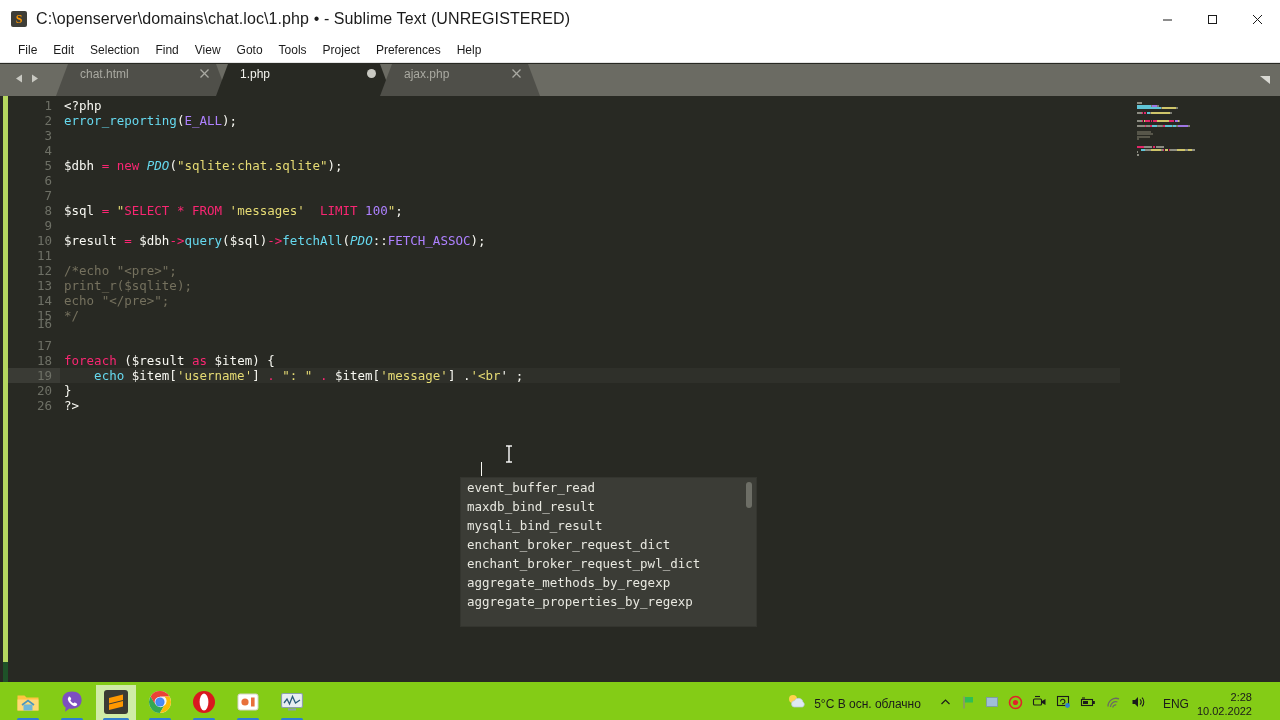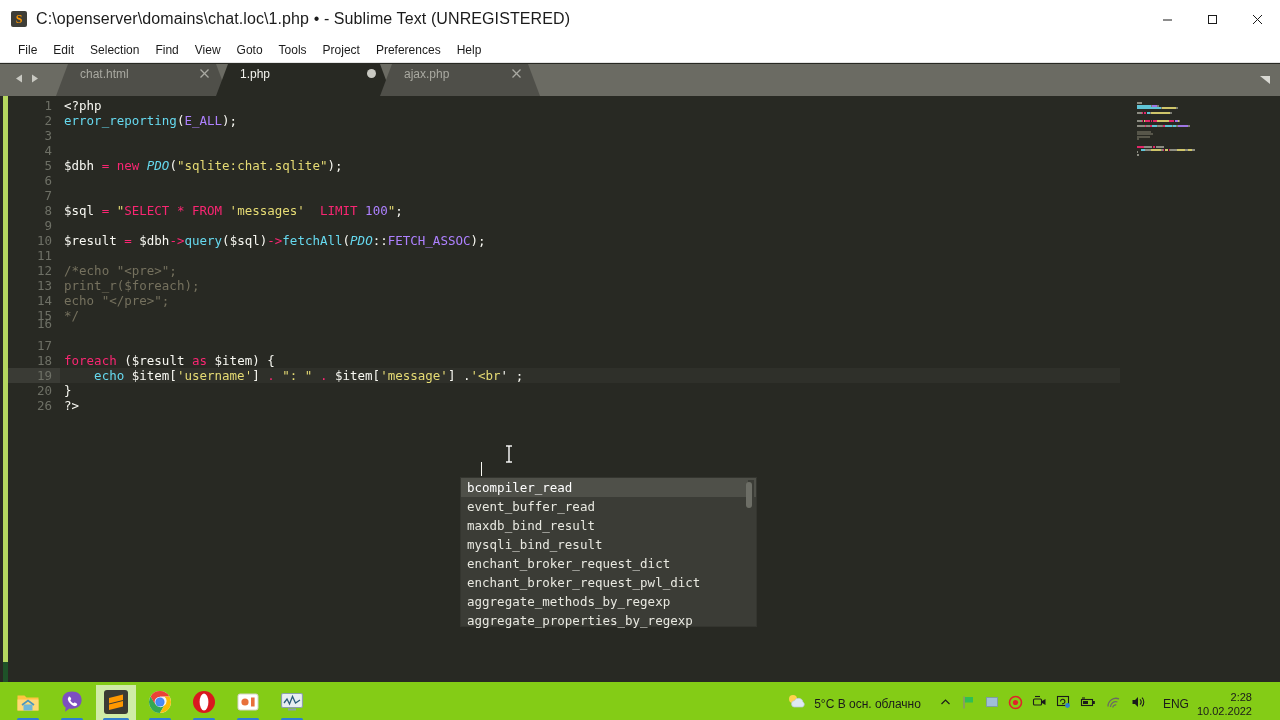--- a/index.html
+++ b/index.html
@@ -308,21 +308,21 @@
         <div class="line" style="top: 32px; position: absolute; left: 0px; width: 1120px;"><div class="lnum">3</div></div>
         <div class="line" style="top: 47px; position: absolute; left: 0px; width: 1120px;"><div class="lnum">4</div><div class="ltext"></div></div>
         <div class="line" style="top: 62px; position: absolute; left: 0px; width: 1120px;"><div class="lnum">5</div><div class="ltext"><span class="t-var">$dbh </span><span class="t-op">=</span><span class="t-var"> </span><span class="t-kw">new</span><span class="t-var"> </span><span class="t-cls">PDO</span><span class="t-punct">(</span><span class="t-str">"sqlite:chat.sqlite"</span><span class="t-punct">);</span></div></div>
         <div class="line" style="top: 77px; position: absolute; left: 0px; width: 1120px;"><div class="lnum">6</div><div class="ltext"></div></div>
         <div class="line" style="top: 92px; position: absolute; left: 0px; width: 1120px;"><div class="lnum">7</div><div class="ltext"></div></div>
         <div class="line" style="top: 107px; position: absolute; left: 0px; width: 1120px;"><div class="lnum">8</div><div class="ltext"><span class="t-var">$sql </span><span class="t-op">=</span><span class="t-var"> </span><span class="t-str">"</span><span class="t-kw">SELECT</span><span class="t-str"> </span><span class="t-op">*</span><span class="t-str"> </span><span class="t-kw">FROM</span><span class="t-str"> 'messages'  </span><span class="t-kw">LIMIT</span><span class="t-str"> </span><span class="t-const">100</span><span class="t-str">"</span><span class="t-punct">;</span></div></div>
         <div class="line" style="top: 122px; position: absolute; left: 0px; width: 1120px;"><div class="lnum">9</div><div class="ltext"></div></div>
         <div class="line" style="top: 137px; position: absolute; left: 0px; width: 1120px;"><div class="lnum">10</div><div class="ltext"><span class="t-var">$result </span><span class="t-op">=</span><span class="t-var"> $dbh</span><span class="t-op">-&gt;</span><span class="t-fn">query</span><span class="t-punct">(</span><span class="t-var">$sql</span><span class="t-punct">)</span><span class="t-op">-&gt;</span><span class="t-fn">fetchAll</span><span class="t-punct">(</span><span class="t-cls">PDO</span><span class="t-punct">::</span><span class="t-const">FETCH_ASSOC</span><span class="t-punct">);</span></div></div>
         <div class="line" style="top: 152px; position: absolute; left: 0px; width: 1120px;"><div class="lnum">11</div><div class="ltext"></div></div>
         <div class="line" style="top: 167px; position: absolute; left: 0px; width: 1120px;"><div class="lnum">12</div><div class="ltext"><span class="t-cmt">/*echo "&lt;pre&gt;";</span></div></div>
-        <div class="line" style="top: 182px; position: absolute; left: 0px; width: 1120px;"><div class="lnum">13</div><div class="ltext"><span class="t-cmt">print_r($foreach);</span></div></div>
+        <div class="line" style="top: 182px; position: absolute; left: 0px; width: 1120px;"><div class="lnum">13</div><div class="ltext"><span class="t-cmt">print_r($sqlite);</span></div></div>
         <div class="line" style="top: 197px; position: absolute; left: 0px; width: 1120px;"><div class="lnum">14</div><div class="ltext"><span class="t-cmt">echo "&lt;/pre&gt;";</span></div></div>
         <div class="line" style="top: 212px; position: absolute; left: 0px; width: 1120px;"><div class="lnum">15</div><div class="ltext"><span class="t-cmt">*/</span></div></div>
         <div class="line" style="top: 220px; position: absolute; left: 0px; width: 1120px;"><div class="lnum">16</div><div class="ltext"></div></div>
         <div class="line" style="top: 242px; position: absolute; left: 0px; width: 1120px;"><div class="lnum">17</div><div class="ltext"></div></div>
         <div class="line" style="top: 257px; position: absolute; left: 0px; width: 1120px;"><div class="lnum">18</div><div class="ltext"><span class="t-kw">foreach</span><span class="t-def"> (</span><span class="t-var">$result</span><span class="t-def"> </span><span class="t-kw">as</span><span class="t-def"> </span><span class="t-var">$item</span><span class="t-def">) {</span></div></div>
         <div class="line active" style="top: 272px; position: absolute; left: 0px; width: 1120px;"><div class="ln-hl"></div><div class="code-hl"></div><div class="lnum">19</div><div class="ltext"><span class="t-def">    </span><span class="t-fn">echo</span><span class="t-def"> $item[</span><span class="t-str">'username'</span><span class="t-def">] </span><span class="t-op">.</span><span class="t-def"> </span><span class="t-str">": "</span><span class="t-def"> </span><span class="t-op">.</span><span class="t-def"> $item[</span><span class="t-str">'message'</span><span class="t-def">] .</span><span class="t-str">'&lt;br</span><span class="t-def">' ;</span></div></div>
         <div class="line" style="top: 287px; position: absolute; left: 0px; width: 1120px;"><div class="lnum">20</div><div class="ltext"><span class="t-def">}</span></div></div>
         <div class="line" style="top: 302px; position: absolute; left: 0px; width: 1120px;"><div class="lnum">26</div><div class="ltext"><span class="t-def">?&gt;</span></div></div>
       </div>
     <div id="caret"></div>
@@ -390,21 +390,20 @@
         <div class="mm-line" style="left: 43.9px; top: 50.8px; width: 8.55px; background: rgb(230, 219, 116); opacity: 0.88;"></div>
         <div class="mm-line" style="left: 52.45px; top: 50.8px; width: 2.85px; background: rgb(154, 154, 144); opacity: 0.88;"></div>
         <div class="mm-line" style="left: 55.3px; top: 50.8px; width: 3.8px; background: rgb(230, 219, 116); opacity: 0.88;"></div>
         <div class="mm-line" style="left: 59.1px; top: 50.8px; width: 2.85px; background: rgb(154, 154, 144); opacity: 0.88;"></div>
         <div class="mm-line" style="left: 4px; top: 53.4px; width: 1px; background: rgb(154, 154, 144); opacity: 0.88;"></div>
         <div class="mm-line" style="left: 4px; top: 56px; width: 1.9px; background: rgb(154, 154, 144); opacity: 0.88;"></div>
       </div>
 
     <div id="autocomplete">
       <div id="ac-list">
-          <div class="ac-item selected">bcompiler_read</div>
           <div class="ac-item">event_buffer_read</div>
           <div class="ac-item">maxdb_bind_result</div>
           <div class="ac-item">mysqli_bind_result</div>
           <div class="ac-item">enchant_broker_request_dict</div>
           <div class="ac-item">enchant_broker_request_pwl_dict</div>
           <div class="ac-item">aggregate_methods_by_regexp</div>
           <div class="ac-item">aggregate_properties_by_regexp</div>
         </div>
       <div id="ac-scrollbar-track">
         <div id="ac-scrollbar-thumb"></div>

